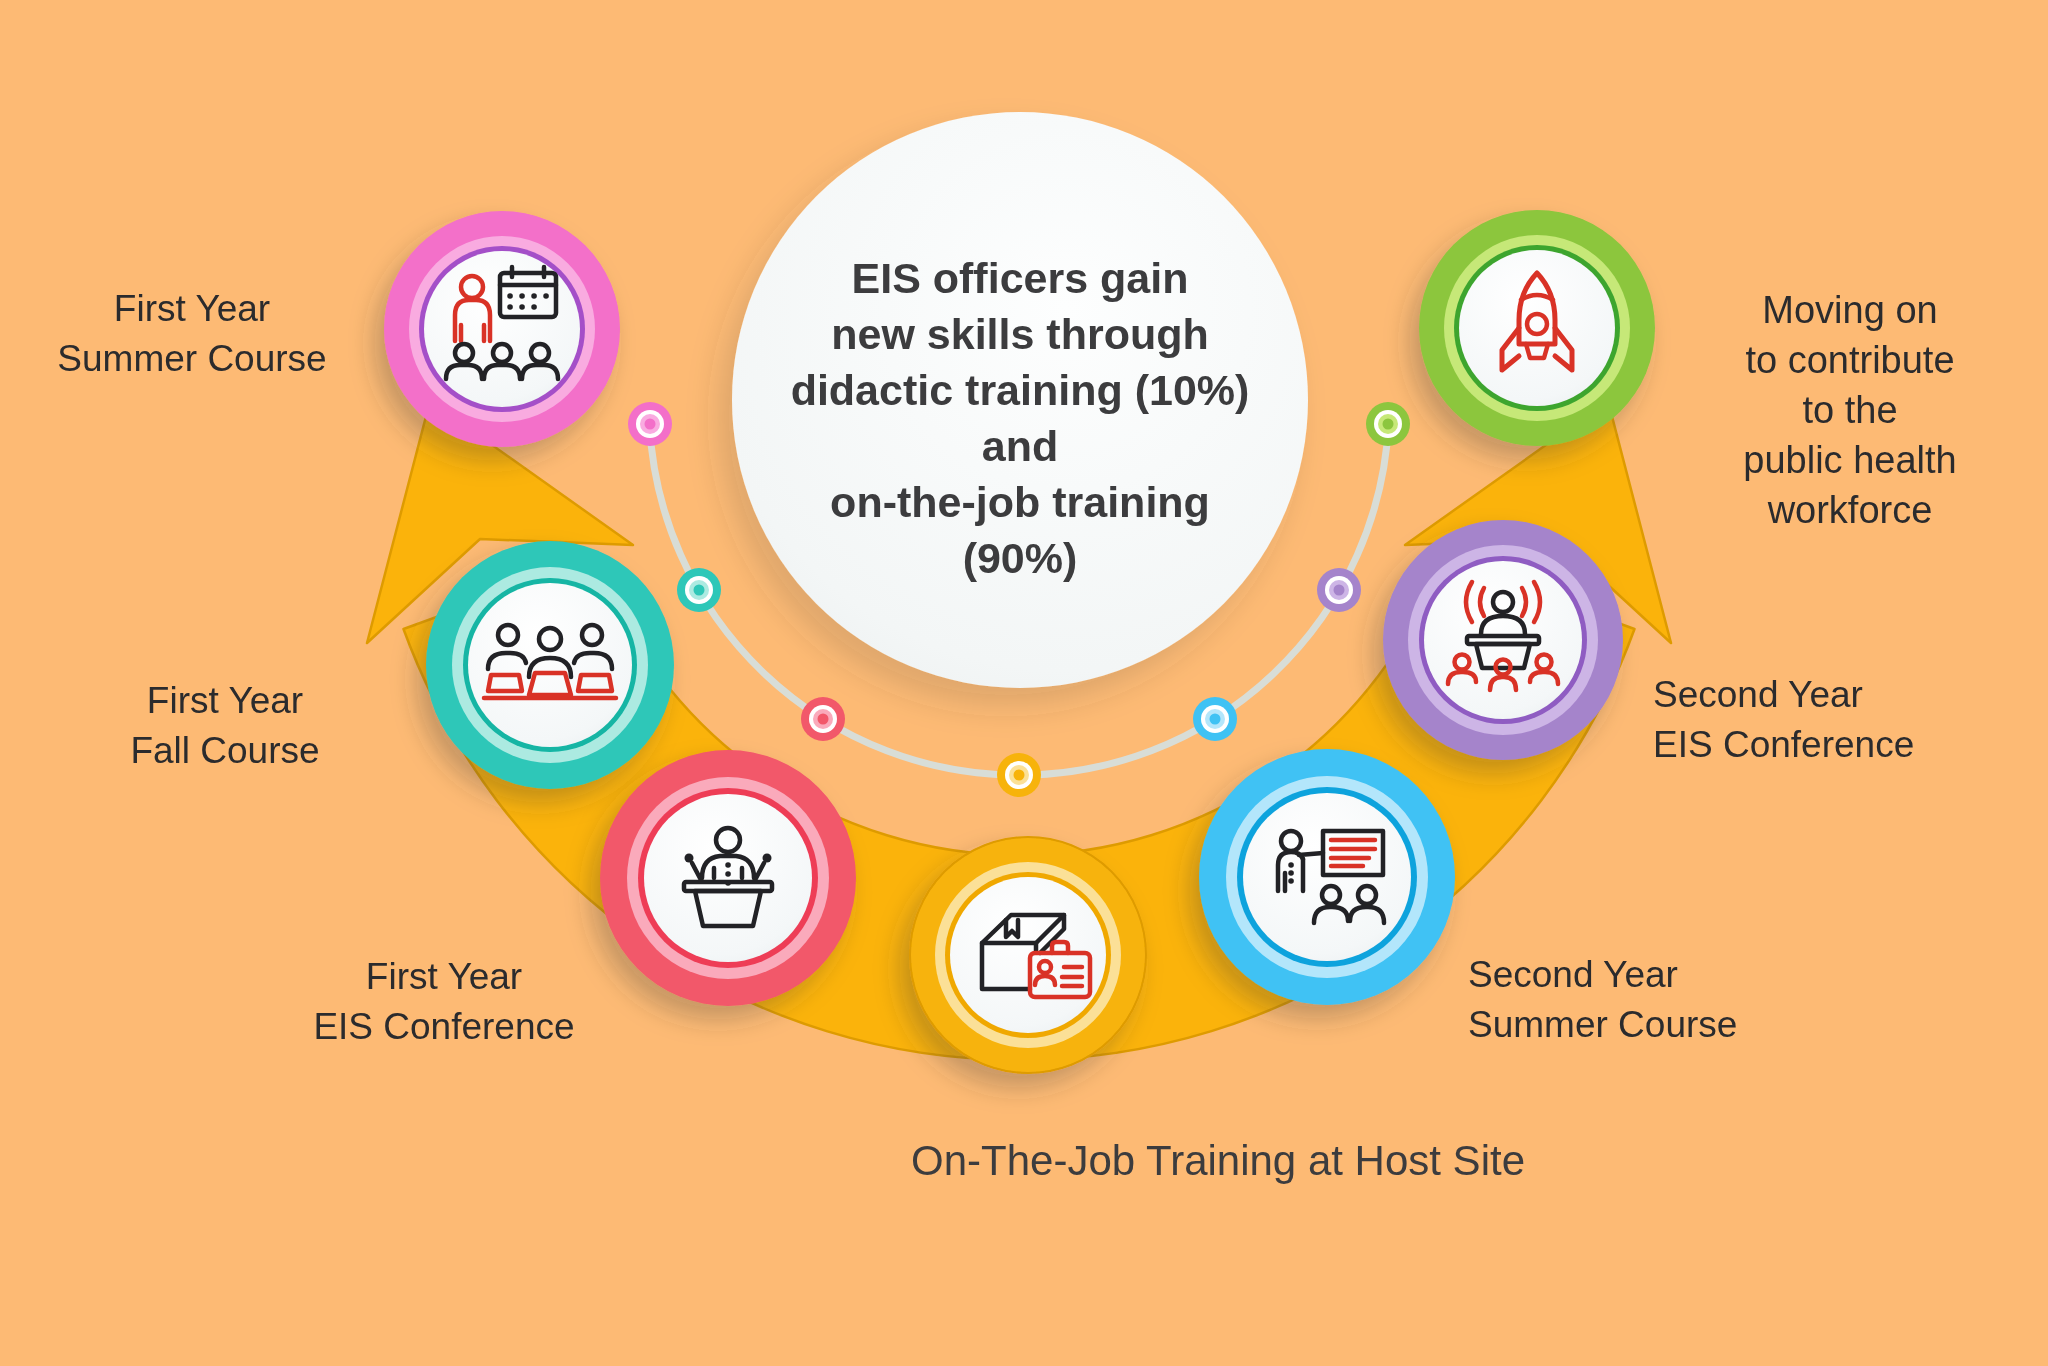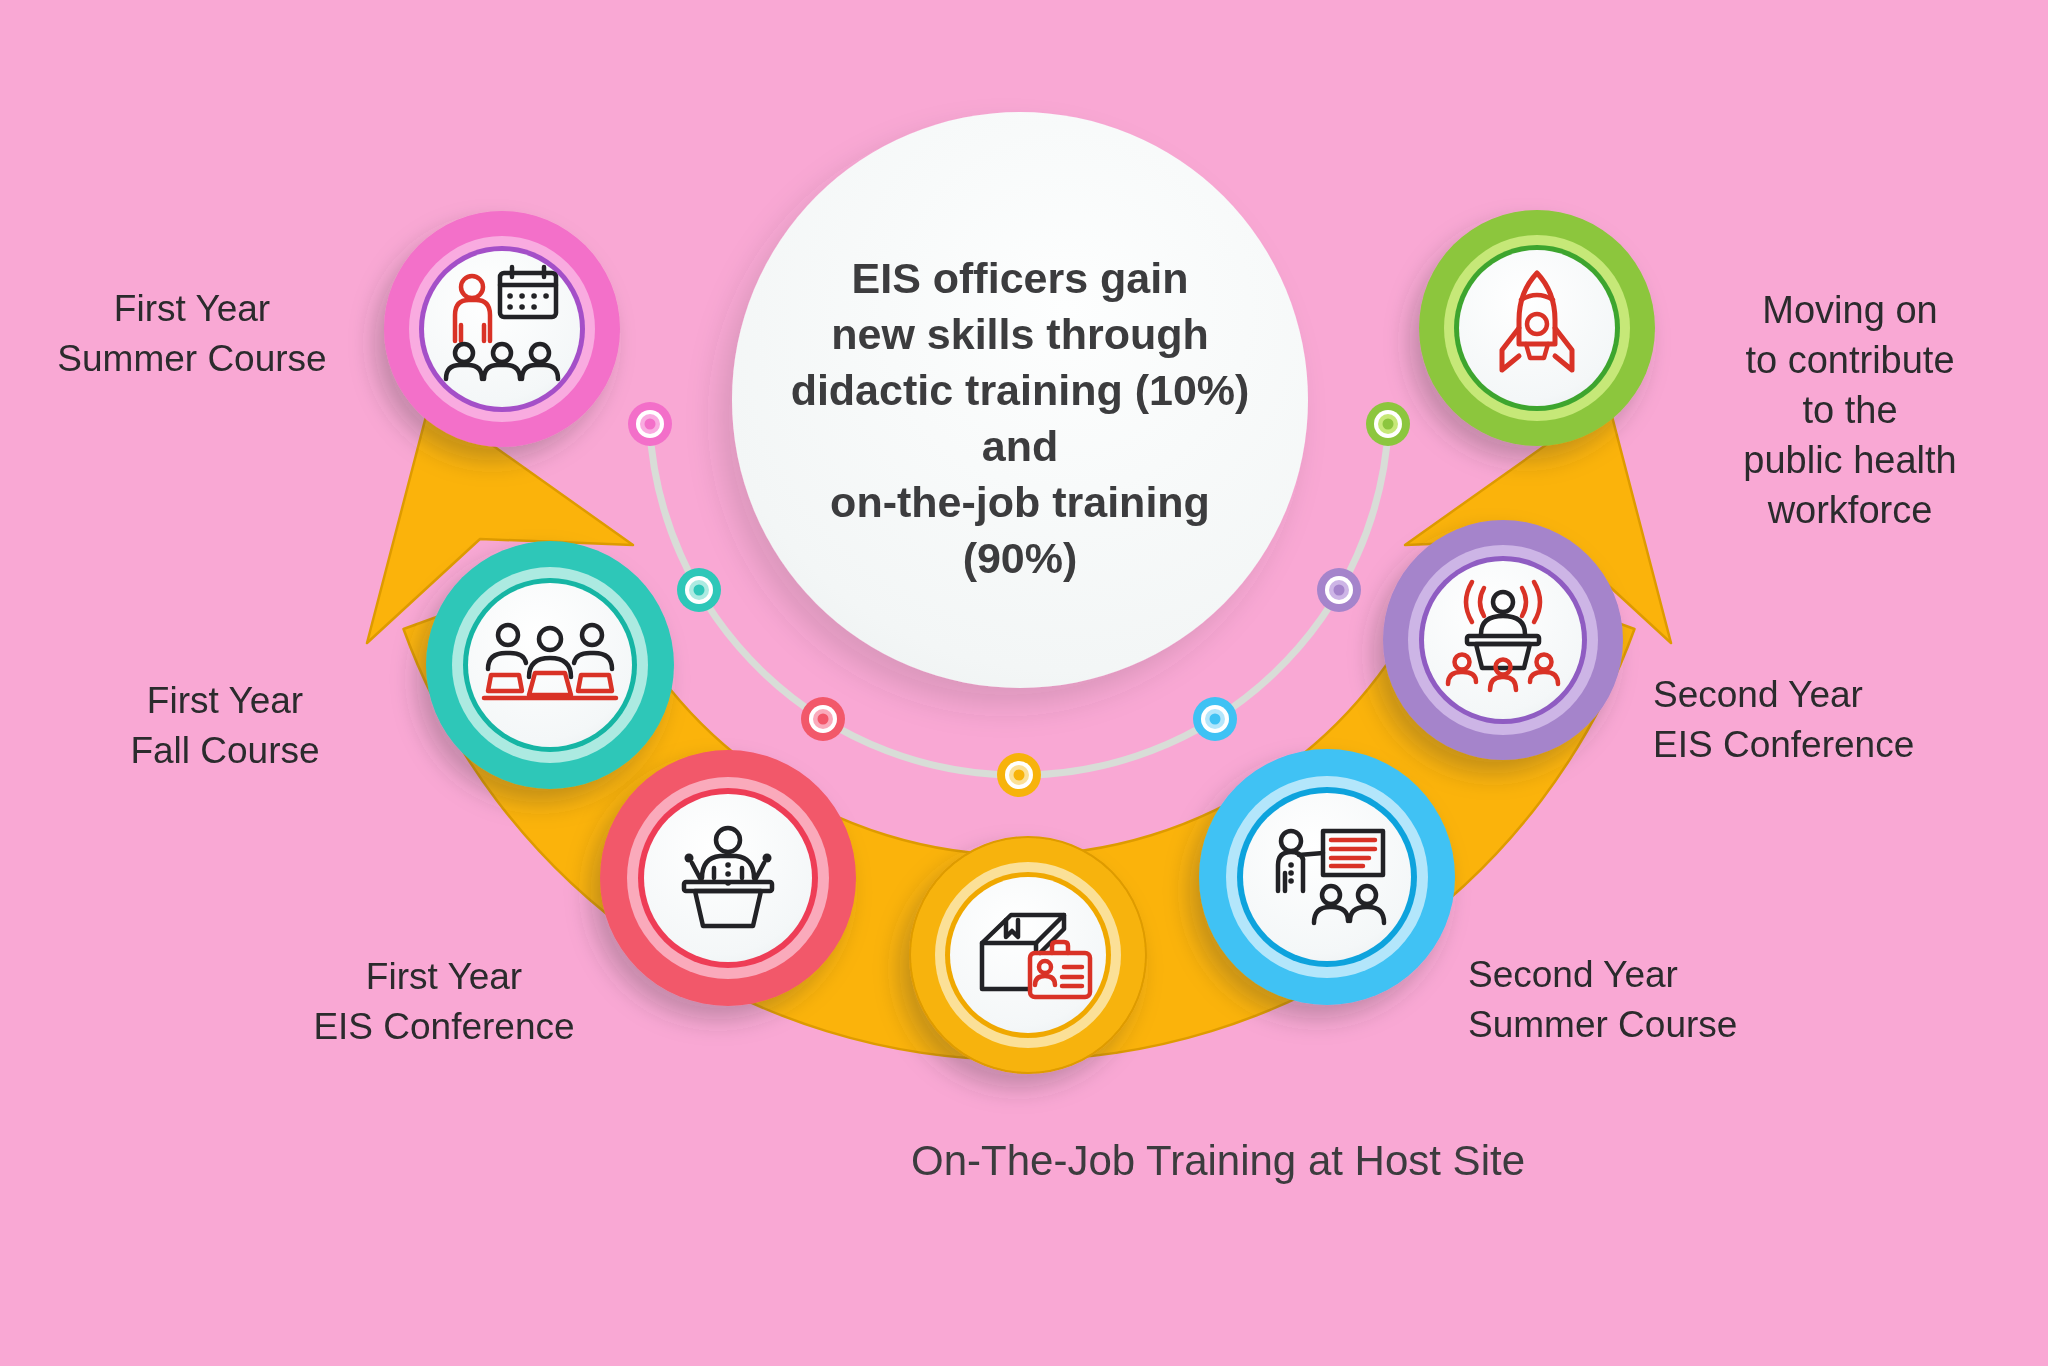--- a/index.html
+++ b/index.html
@@ -1,17 +1,17 @@
 <!DOCTYPE html>
 <html style="--ink: #222225; --icon-red: #D93226; --text-dark: #3C3C3E; --text-label: #2B2B2D; --arc-gray: #D8DDD7; --band-fill: #FBB30B; --band-stroke: #DE9B00; --pink: #F36FC9; --pink-tint: #F9ABE0; --pink-ring: #A44FC8; --teal: #2EC7B8; --teal-tint: #ACEAE1; --teal-ring: #12B5A4; --coral: #F2586A; --coral-tint: #FAAABB; --coral-ring: #EE3D57; --gold: #F7B30B; --gold-tint: #FBE097; --gold-ring: #F0A800; --blue: #3FC2F4; --blue-tint: #B3E6FB; --blue-ring: #0FA3DD; --purple: #A584CB; --purple-tint: #CDB5E6; --purple-ring: #8F5BC2; --green: #8CC63E; --green-tint: #C6E878; --green-ring: #3DA52F;"><head>
 <meta charset="utf-8">
 <style>
   html,body{margin:0;padding:0;background:#fff;}
   .stage{
-    position:relative;width:2048px;height:1366px;background:#f9a8d4;overflow:hidden;
+    position:relative;width:2048px;height:1366px;background:#fdba74;overflow:hidden;
     font-family:"Liberation Sans", sans-serif;
   }
   svg{position:absolute;left:0;top:0;}
   .txt{position:absolute;white-space:pre-line;color:var(--text-label);}
   .lbl{font-size:37px;line-height:50px;}
   .lbl-right{text-align:center;}
   .lbl-left{text-align:left;}
   .center-text{
     font-size:43px;line-height:56px;font-weight:bold;color:var(--text-dark);
     text-align:center;

